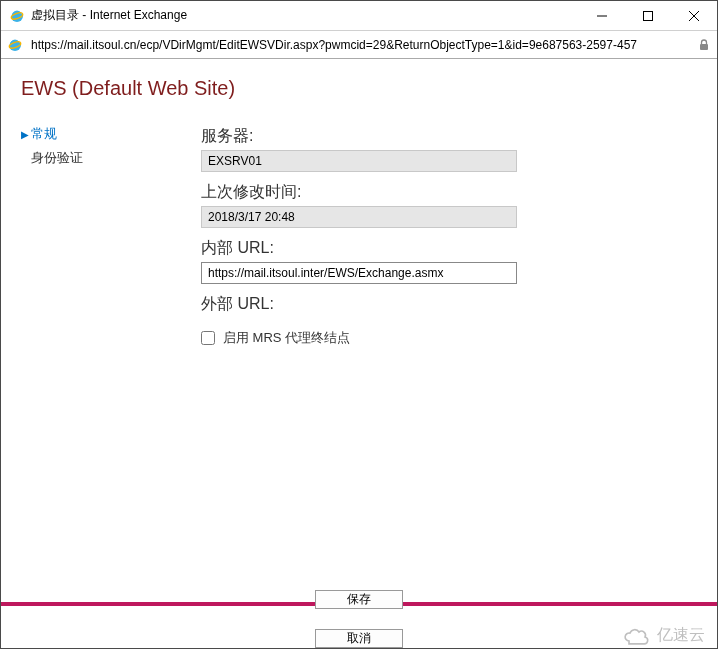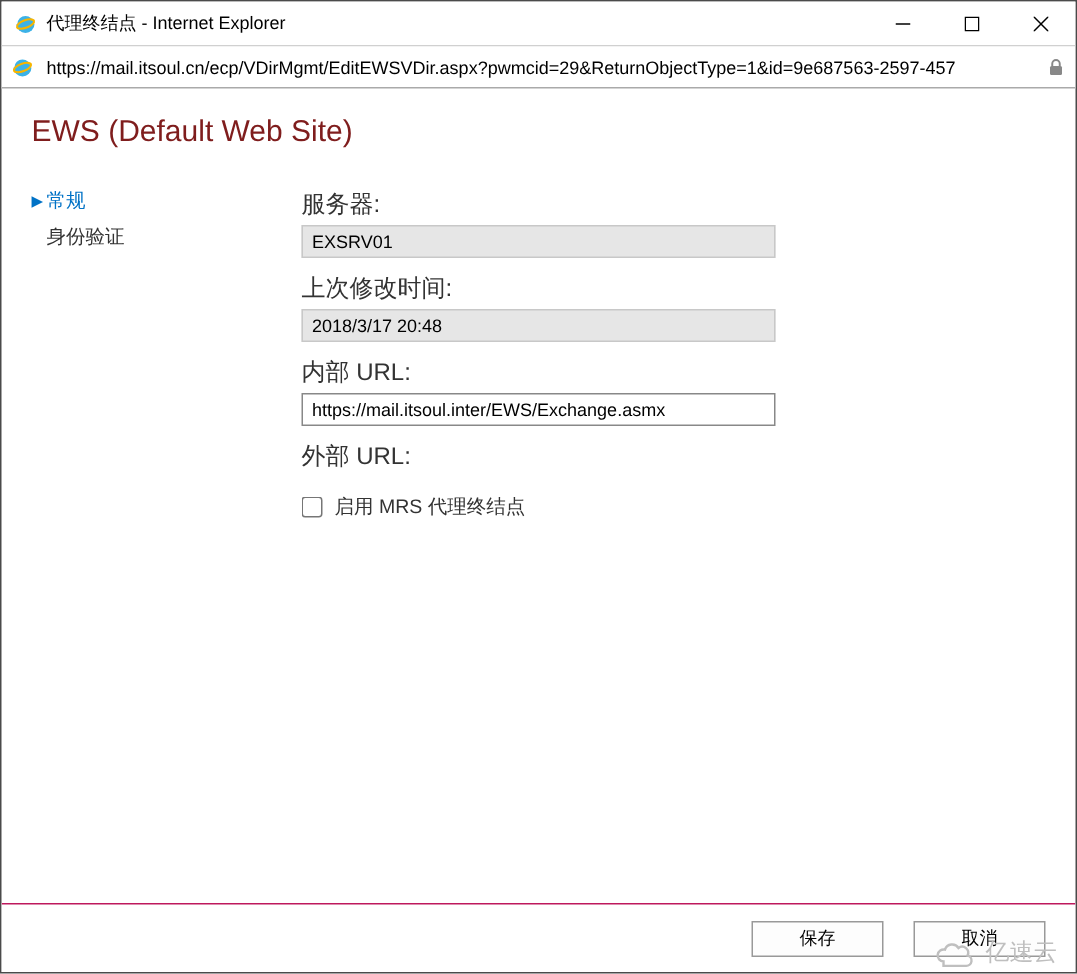--- a/index.html
+++ b/index.html
@@ -28,35 +28,35 @@
     .sidenav .nav-item.inactive .caret { visibility: hidden; }
 
     .form-area { flex: 1; padding-top: 4px; max-width: 330px; }
     .field-label { font-size: 16px; color: #333; margin-bottom: 3px; margin-top: 10px; }
     .field-label:first-child { margin-top: 0; }
     .ro-box { background: #e6e6e6; border: 1px solid #c8c8c8; height: 22px; line-height: 20px; padding: 0 6px; font-size: 12px; color: #000; width: 316px; }
     .text-input { border: 1px solid #888; height: 22px; width: 316px; padding: 0 6px; font-size: 12px; font-family: inherit; color: #000; background: #fff; }
     .chk-row { display: flex; align-items: center; margin-top: 14px; font-size: 13px; color: #333; }
     .chk-row input[type=checkbox] { width: 14px; height: 14px; margin-right: 8px; }
 
-    .footer { position: absolute; bottom: 0; left: 0; right: 0; height: 46px; border-top: 1px solid #be185d; display: flex; justify-content: flex-end; align-items: center; padding: 0 20px; gap: 20px; background: #fff; }
+    .footer { position: absolute; bottom: 0; left: 0; right: 0; height: 46px; border-top: 4px solid #be185d; display: flex; justify-content: flex-end; align-items: center; padding: 0 20px; gap: 20px; background: #fff; flex-direction: column; }
     .btn { width: 88px; height: 24px; border: 1px solid #999; background: #fdfdfd; font-size: 12px; font-family: inherit; cursor: pointer; }
 
     .watermark { position: absolute; right: 12px; bottom: 2px; display: flex; align-items: center; gap: 6px; color: #bfbfbf; font-size: 16px; font-weight: 500; pointer-events: none; }
   </style>
 </head>
 <body>
 
 <div class="titlebar">
   <svg class="favicon" viewBox="0 0 16 16">
     <circle cx="8" cy="8" r="6" fill="#3cb2e7"></circle>
     <path d="M2 8 A6 6 0 0 1 14 8" fill="none" stroke="#fff" stroke-width="1.2"></path>
     <ellipse cx="8" cy="8" rx="6" ry="2.5" fill="none" stroke="#f7b500" stroke-width="1.4" transform="rotate(-20 8 8)"></ellipse>
   </svg>
-  <div class="title">代理终结点 - Internet Explorer</div>
+  <div class="title">虚拟目录 - Internet Exchange</div>
   <div class="winbtn">
       <svg viewBox="0 0 10 10">
         <line x1="0" y1="5" x2="10" y2="5" stroke="#000" stroke-width="1"></line>
       </svg>
     </div>
   <div class="winbtn">
       <svg viewBox="0 0 10 10">
         <rect x="0.5" y="0.5" width="9" height="9" fill="none" stroke="#000" stroke-width="1"></rect>
       </svg>
     </div>

